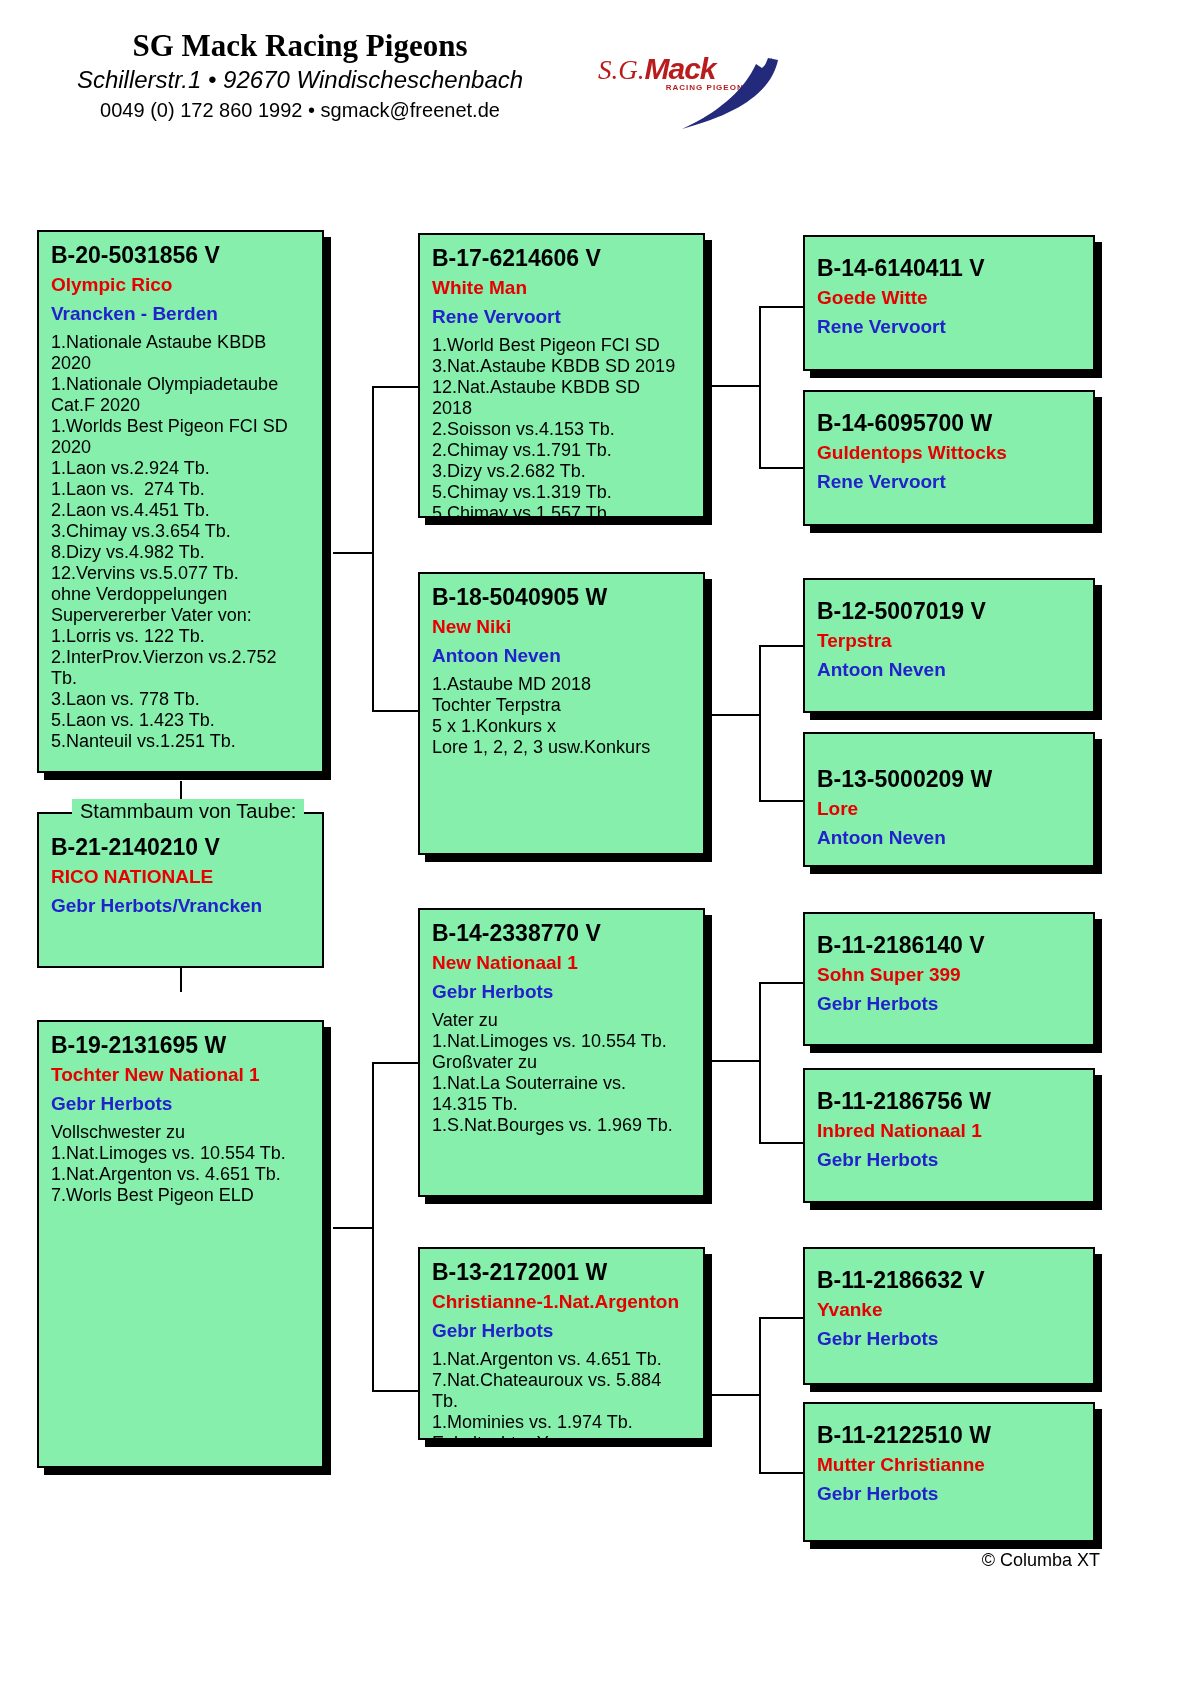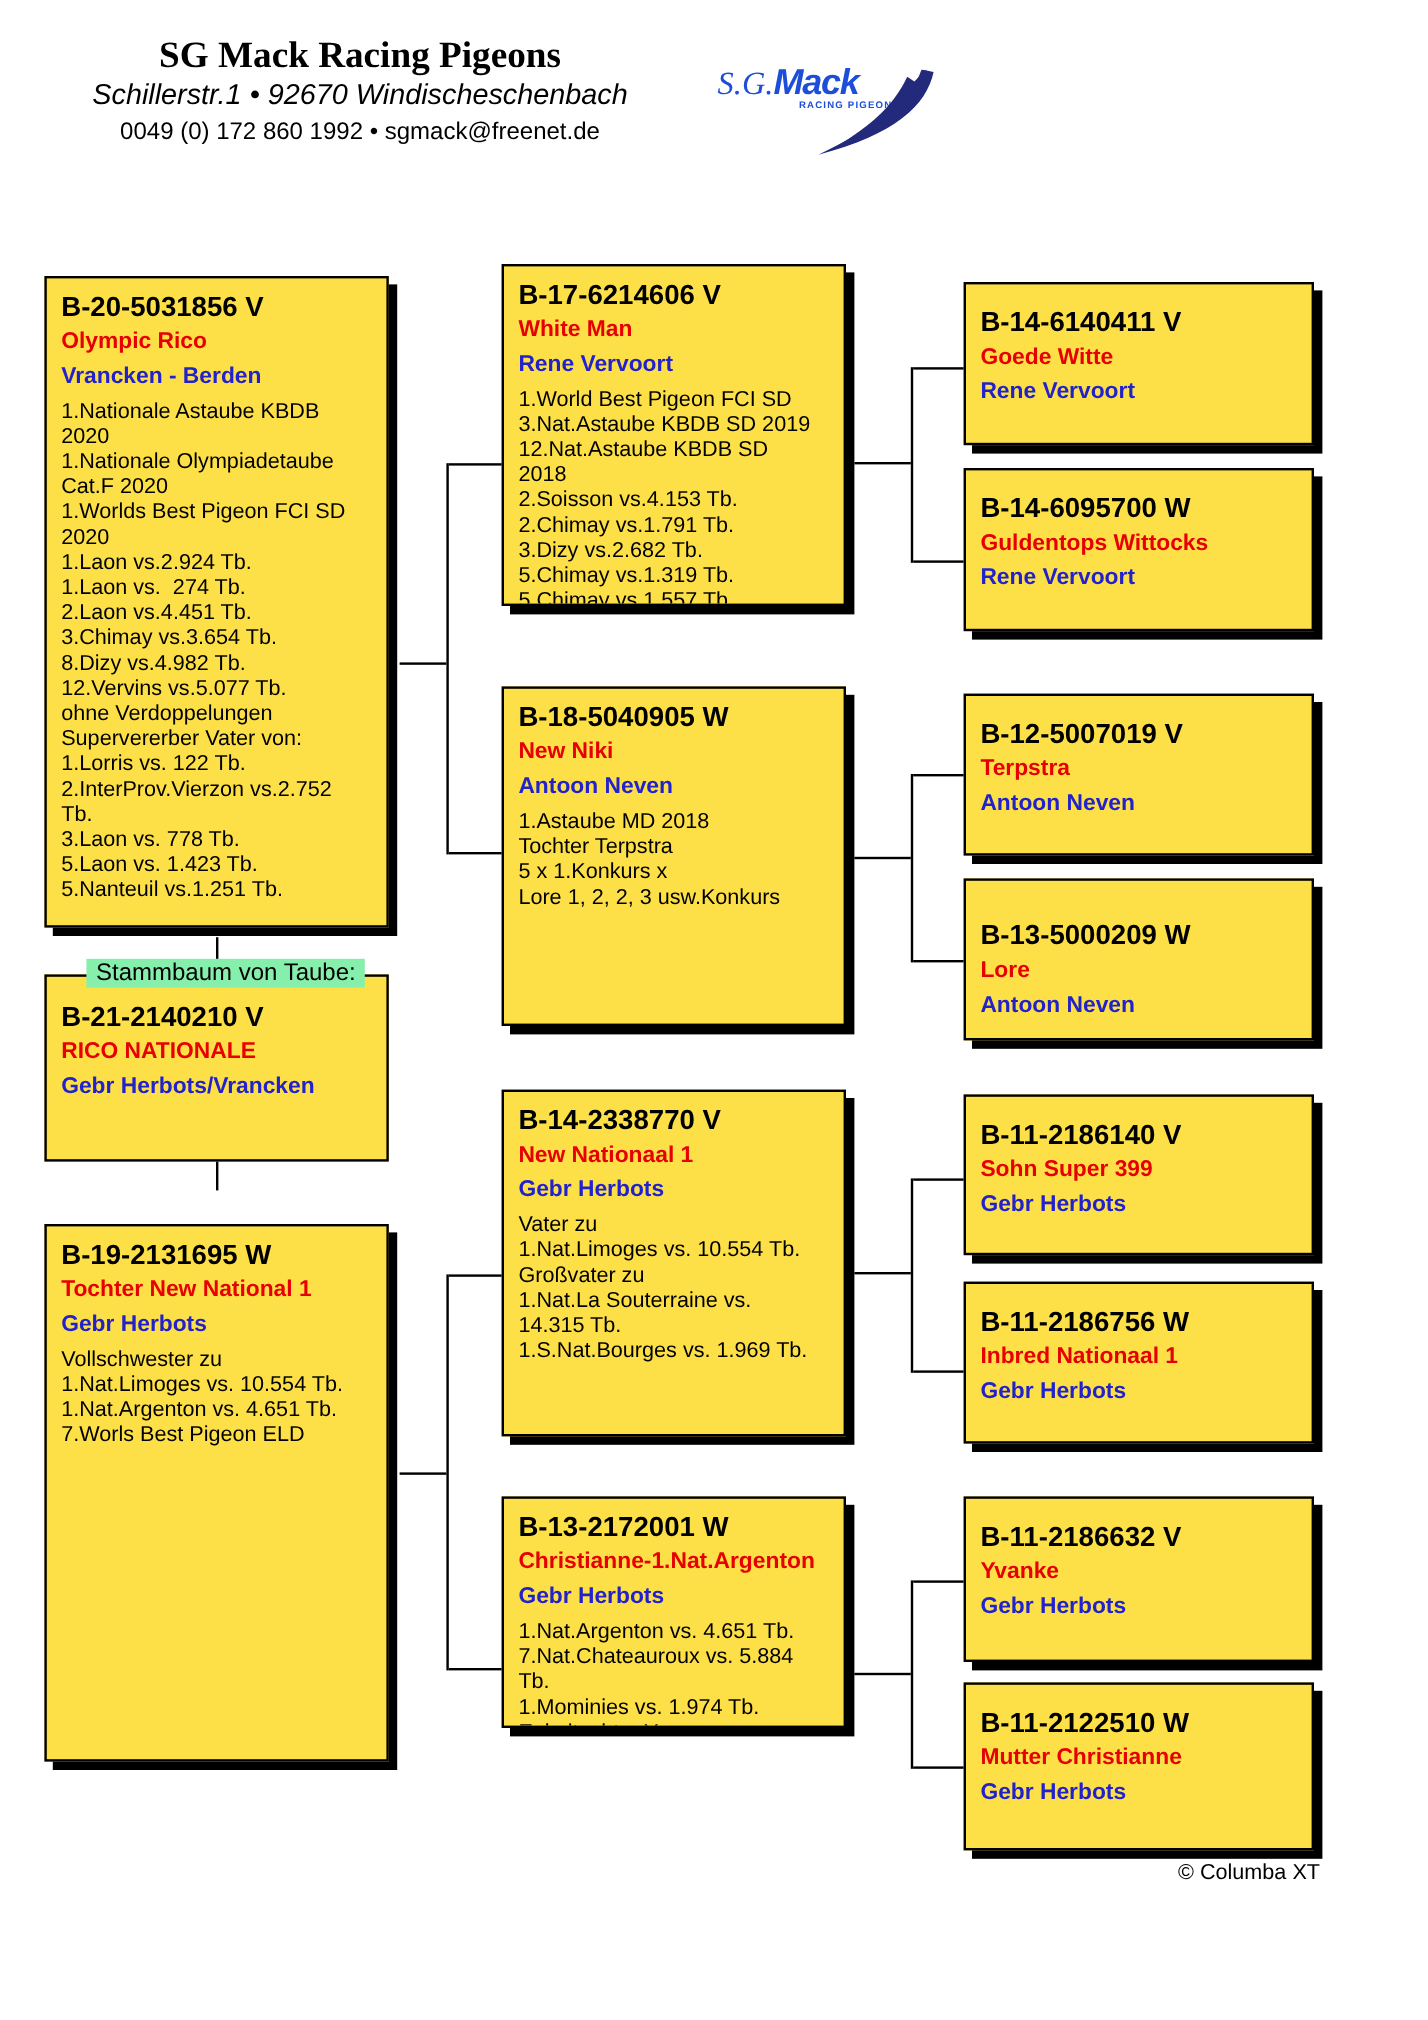--- a/index.html
+++ b/index.html
@@ -4,29 +4,29 @@
 <style>
   html,body{margin:0;padding:0;background:#fff;}
   body{width:1190px;height:1683px;position:relative;font-family:"Liberation Sans",sans-serif;color:#000;overflow:hidden;}
 
   
   .header-block{position:absolute;left:40px;top:28px;width:520px;text-align:center;}
   .main-title{font-family:"Liberation Serif",serif;font-weight:bold;font-size:31px;line-height:36px;}
   .addr{font-style:italic;font-size:24px;line-height:32px;}
   .contact{font-size:20px;line-height:28px;}
 
-  .logo{position:absolute;left:598px;top:52px;width:170px;height:95px;color:#1d4ed8;}
+  .logo{position:absolute;left:598px;top:52px;width:170px;height:95px;color:#b91c1c;}
   .logo-row{white-space:nowrap;}
   .logo-script{font-family:"Liberation Serif",serif;font-style:italic;font-size:27px;}
   .logo-bold{font-style:italic;font-weight:bold;font-size:30px;letter-spacing:-1px;}
   .logo-sub{font-size:8px;font-weight:bold;letter-spacing:1px;text-align:right;margin-top:-3px;margin-right:18px;}
   .logo-swoosh{position:absolute;right:-12px;top:6px;}
 
   
-  .box{position:absolute;background:#fde047;border:2px solid #000;box-sizing:border-box;
+  .box{position:absolute;background:#86efac;border:2px solid #000;box-sizing:border-box;
        overflow:hidden;padding:8px 22px 4px 12px;}
   .box.shadow{box-shadow:7px 7px 0 0 #000;}
   .col1{left:37px;width:287px;}
   .col2{left:418px;width:287px;}
   .col3{left:803px;width:292px;}
   .box-id{font-size:23px;font-weight:bold;line-height:30px;white-space:nowrap;}
   .box-name{font-size:19px;font-weight:bold;color:#e60000;line-height:24px;margin-top:3px;white-space:nowrap;}
   .box-breeder{font-size:19px;font-weight:bold;color:#2222cc;line-height:24px;margin-top:5px;white-space:nowrap;}
   .box-details{font-size:18px;line-height:21px;margin-top:6px;white-space:pre-wrap;}
 
@@ -90,21 +90,21 @@
 <div class="box col1 shadow" style="top:992px;height:448px;margin-top:28px;">
   <div class="box-id">B-19-2131695 W</div>
   <div class="box-name">Tochter New National 1</div>
   <div class="box-breeder">Gebr Herbots</div>
   <div class="box-details">Vollschwester zu
 1.Nat.Limoges vs. 10.554 Tb.
 1.Nat.Argenton vs. 4.651 Tb.
 7.Worls Best Pigeon ELD</div>
 </div>
 
-<div class="box col2 shadow" style="top:220px;height:285px;">
+<div class="box col2 shadow" style="top:233px;height:285px;">
   <div class="box-id">B-17-6214606 V</div>
   <div class="box-name">White Man</div>
   <div class="box-breeder">Rene Vervoort</div>
   <div class="box-details">1.World Best Pigeon FCI SD
 3.Nat.Astaube KBDB SD 2019
 12.Nat.Astaube KBDB SD 2018
 2.Soisson vs.4.153 Tb.
 2.Chimay vs.1.791 Tb.
 3.Dizy vs.2.682 Tb.
 5.Chimay vs.1.319 Tb.

